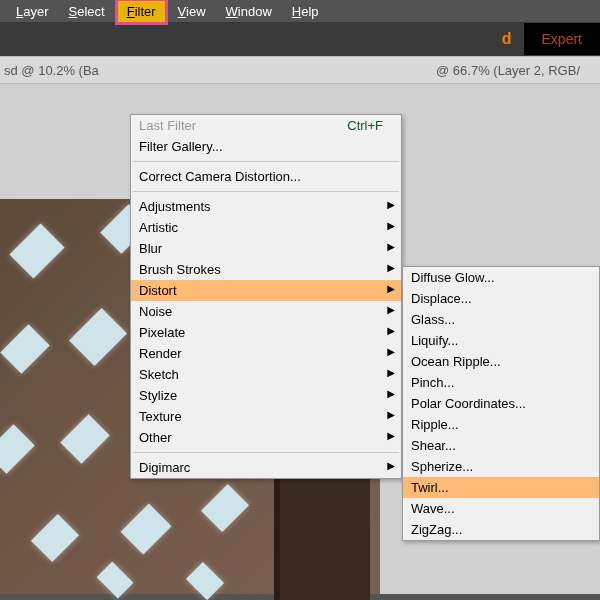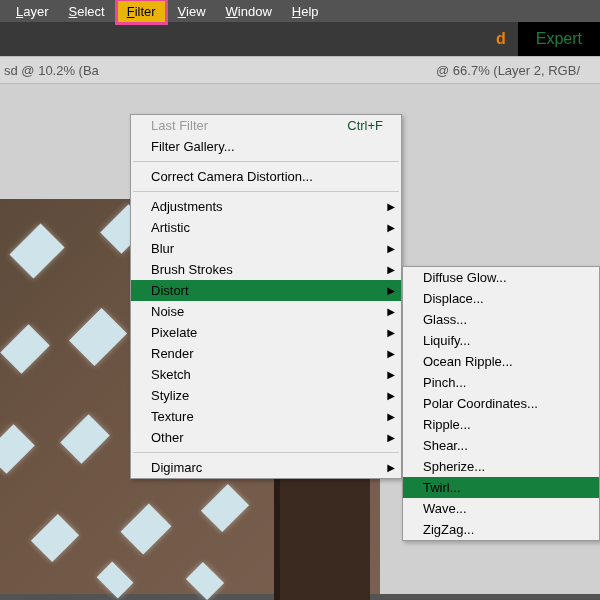--- a/index.html
+++ b/index.html
@@ -3,34 +3,34 @@
 <meta charset="utf-8">
 <style>
 html,body{margin:0;padding:0;font-family:"Segoe UI",Tahoma,sans-serif;font-size:13px;background:#535353;overflow:hidden;width:600px;height:600px}
 .menubar{background:#535353;height:22px;display:flex;align-items:center;padding:0 6px;color:#fff}
 .menubar .m{padding:4px 10px;cursor:default}
 .menubar .m u{text-decoration:underline}
 .menubar .m.open{background:#eab308;border:3px solid #ec4899;color:#000;padding:3px 9px}
 .tabbar{background:#393939;height:34px;color:#d0d0d0;display:flex;align-items:center}
 .tabbar .sp{flex:1}
 .tabbar .mode{color:#f08000;font-weight:bold;padding:0 12px;font-size:16px}
-.tabbar .expert{background:#000;color:#15803d;padding:8px 18px;font-size:16px}
+.tabbar .expert{background:#000;color:#c2410c;padding:8px 18px;font-size:14px}
 .docbar{background:#d9d9d9;height:26px;display:flex;align-items:center;color:#555;font-size:13px;border-top:1px solid #bbb;border-bottom:1px solid #bbb}
 .docbar .left{padding-left:4px;white-space:nowrap}
 .docbar .sp{flex:1}
 .docbar .right{padding-right:20px;white-space:nowrap}
 .canvas{position:relative;background:#d0d0d0;height:510px}
 .grey{position:absolute;left:0;top:0;width:600px;height:115px;background:#d0d0d0}
 .img{position:absolute;left:0;top:115px;width:380px;height:395px;background:linear-gradient(135deg,#5c4a3a 0%,#6d5544 40%,#7a6050 100%)}
 .dia{position:absolute;background:#cfe3ea;transform:rotate(45deg);box-shadow:0 0 6px rgba(255,255,255,.4)}
 .door{position:absolute;right:10px;top:180px;width:90px;height:330px;background:#3a2a20;border-left:6px solid #2a1c14}
 .menu{position:absolute;background:#f0f0f0;border:1px solid #9a9a9a;box-shadow:2px 2px 4px rgba(0,0,0,.25);font-size:13px;color:#000}
-.menu .item{display:flex;align-items:center;padding:3px 18px 3px 20px;white-space:nowrap;cursor:default;position:relative}
+.menu .item{display:flex;padding:3px 18px 3px 8px;white-space:nowrap;cursor:default;position:relative}
 .menu .item.dis{color:#9a9a9a}
-.menu .item.hl{background:#15803d;color:#000}
+.menu .item.hl{background:#fdba74;color:#000}
 .menu .item .lab{flex:1}
 .menu .item .sc{color:#14532d;padding-left:20px}
 .menu .item .arr{position:absolute;right:6px;font-size:10px}
 .menu .sep{height:1px;background:#c8c8c8;margin:4px 2px}
 .filtermenu{left:130px;top:30px;width:270px}
 .submenu{left:402px;top:182px;width:196px}
 </style>
 </head>
 <body>
 

